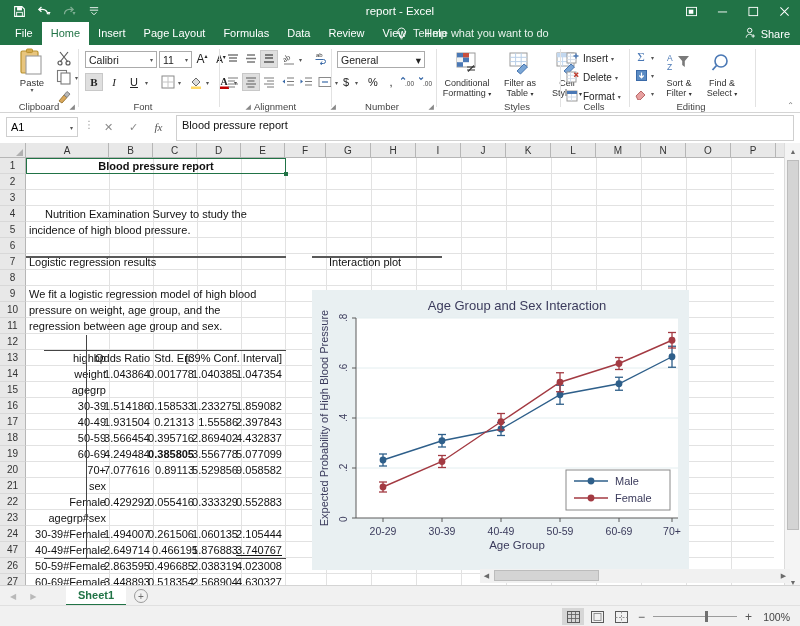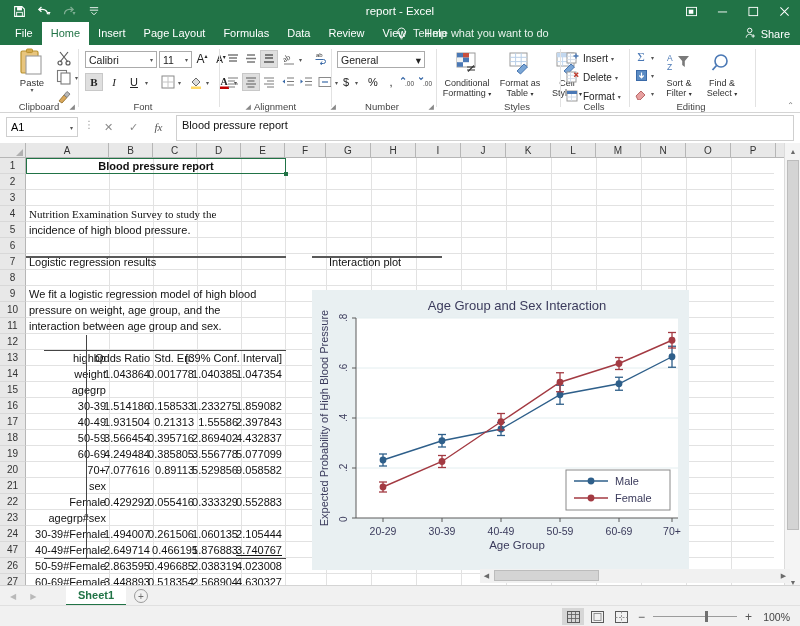--- a/index.html
+++ b/index.html
@@ -497,21 +497,21 @@
         <div class="bl"><span>Formatting</span> <span style="font-size:6px;">▾</span></div>
       </div>
       <div class="bigbtn" style="left:55px;">
         <div class="bi">
           <svg width="26" height="24" viewBox="0 0 26 24">
             <rect x="3" y="2" width="17" height="13" fill="#fff" stroke="#9a9a9a" stroke-width="1"></rect>
             <path d="M3 6.3h17M3 10.6h17M8.6 2v13M14.2 2v13" stroke="#b9cfe8" stroke-width="1"></path>
             <path d="M10 20l7-7 3.5 3-7 7z" fill="#7aa6d6" stroke="#3a6aa8" stroke-width="0.9"></path>
           </svg>
         </div>
-        <div class="bl">Format as</div>
+        <div class="bl">Filter as</div>
         <div class="bl"><span>Table</span> <span style="font-size:6px;">▾</span></div>
       </div>
       <div class="bigbtn" style="left:106px; width:48px;">
         <div class="bi">
           <svg width="26" height="24" viewBox="0 0 26 24">
             <rect x="3" y="2" width="17" height="13" fill="#fff" stroke="#9a9a9a" stroke-width="1"></rect>
             <rect x="3" y="2" width="17" height="4.3" fill="#c3d8ef"></rect>
             <path d="M3 10.6h17M8.6 2v13M14.2 2v13" stroke="#c3d8ef" stroke-width="1"></path>
             <path d="M10 20l7-7 3.5 3-7 7z" fill="#7aa6d6" stroke="#3a6aa8" stroke-width="0.9"></path>
           </svg>
@@ -737,21 +737,21 @@
           <div class="vline" style="left: 300px;"></div>
           <div class="vline" style="left: 345px;"></div>
           <div class="vline" style="left: 390px;"></div>
           <div class="vline" style="left: 435px;"></div>
           <div class="vline" style="left: 480px;"></div>
           <div class="vline" style="left: 525px;"></div>
           <div class="vline" style="left: 570px;"></div>
           <div class="vline" style="left: 615px;"></div>
           <div class="vline" style="left: 660px;"></div>
           <div class="vline" style="left: 705px;"></div>
-          <div class="cell" style="left: 0px; width: 300px; font-family: Liberation Serif, serif;">Nutrition Examination Survey to study the</div>
+          <div class="cell" style="left: 16px; width: 300px;">Nutrition Examination Survey to study the</div>
         </div>
         <div class="row" style="height: 16px;">
           <div class="vline" style="left: 83px;"></div>
           <div class="vline" style="left: 127px;"></div>
           <div class="vline" style="left: 171px;"></div>
           <div class="vline" style="left: 215px;"></div>
           <div class="vline" style="left: 259px;"></div>
           <div class="vline" style="left: 300px;"></div>
           <div class="vline" style="left: 345px;"></div>
           <div class="vline" style="left: 390px;"></div>
@@ -862,21 +862,21 @@
           <div class="vline" style="left: 300px;"></div>
           <div class="vline" style="left: 345px;"></div>
           <div class="vline" style="left: 390px;"></div>
           <div class="vline" style="left: 435px;"></div>
           <div class="vline" style="left: 480px;"></div>
           <div class="vline" style="left: 525px;"></div>
           <div class="vline" style="left: 570px;"></div>
           <div class="vline" style="left: 615px;"></div>
           <div class="vline" style="left: 660px;"></div>
           <div class="vline" style="left: 705px;"></div>
-          <div class="cell" style="left: 0px; width: 300px;">interaction between age group and sex.</div>
+          <div class="cell" style="left: 0px; width: 300px;">regression between age group and sex.</div>
         </div>
         <div class="row" style="height: 16px;">
           <div class="vline" style="left: 83px;"></div>
           <div class="vline" style="left: 127px;"></div>
           <div class="vline" style="left: 171px;"></div>
           <div class="vline" style="left: 215px;"></div>
           <div class="vline" style="left: 259px;"></div>
           <div class="vline" style="left: 300px;"></div>
           <div class="vline" style="left: 345px;"></div>
           <div class="vline" style="left: 390px;"></div>
@@ -1026,21 +1026,21 @@
           <div class="vline" style="left: 390px;"></div>
           <div class="vline" style="left: 435px;"></div>
           <div class="vline" style="left: 480px;"></div>
           <div class="vline" style="left: 525px;"></div>
           <div class="vline" style="left: 570px;"></div>
           <div class="vline" style="left: 615px;"></div>
           <div class="vline" style="left: 660px;"></div>
           <div class="vline" style="left: 705px;"></div>
           <div class="cell r" style="left: 0px; width: 83px;">60-69</div>
           <div class="cell r" style="left: 83px; width: 44px;">4.249484</div>
-          <div class="cell r" style="left: 127px; width: 44px;">0.385805</div>
+          <div class="cell r" style="left: 127px; width: 44px; font-weight: bold;">0.385805</div>
           <div class="cell r" style="left: 171px; width: 44px;">3.556778</div>
           <div class="cell r" style="left: 215px; width: 44px;">5.077099</div>
         </div>
         <div class="row" style="height: 16px;">
           <div class="vline" style="left: 83px;"></div>
           <div class="vline" style="left: 127px;"></div>
           <div class="vline" style="left: 171px;"></div>
           <div class="vline" style="left: 215px;"></div>
           <div class="vline" style="left: 259px;"></div>
           <div class="vline" style="left: 300px;"></div>

